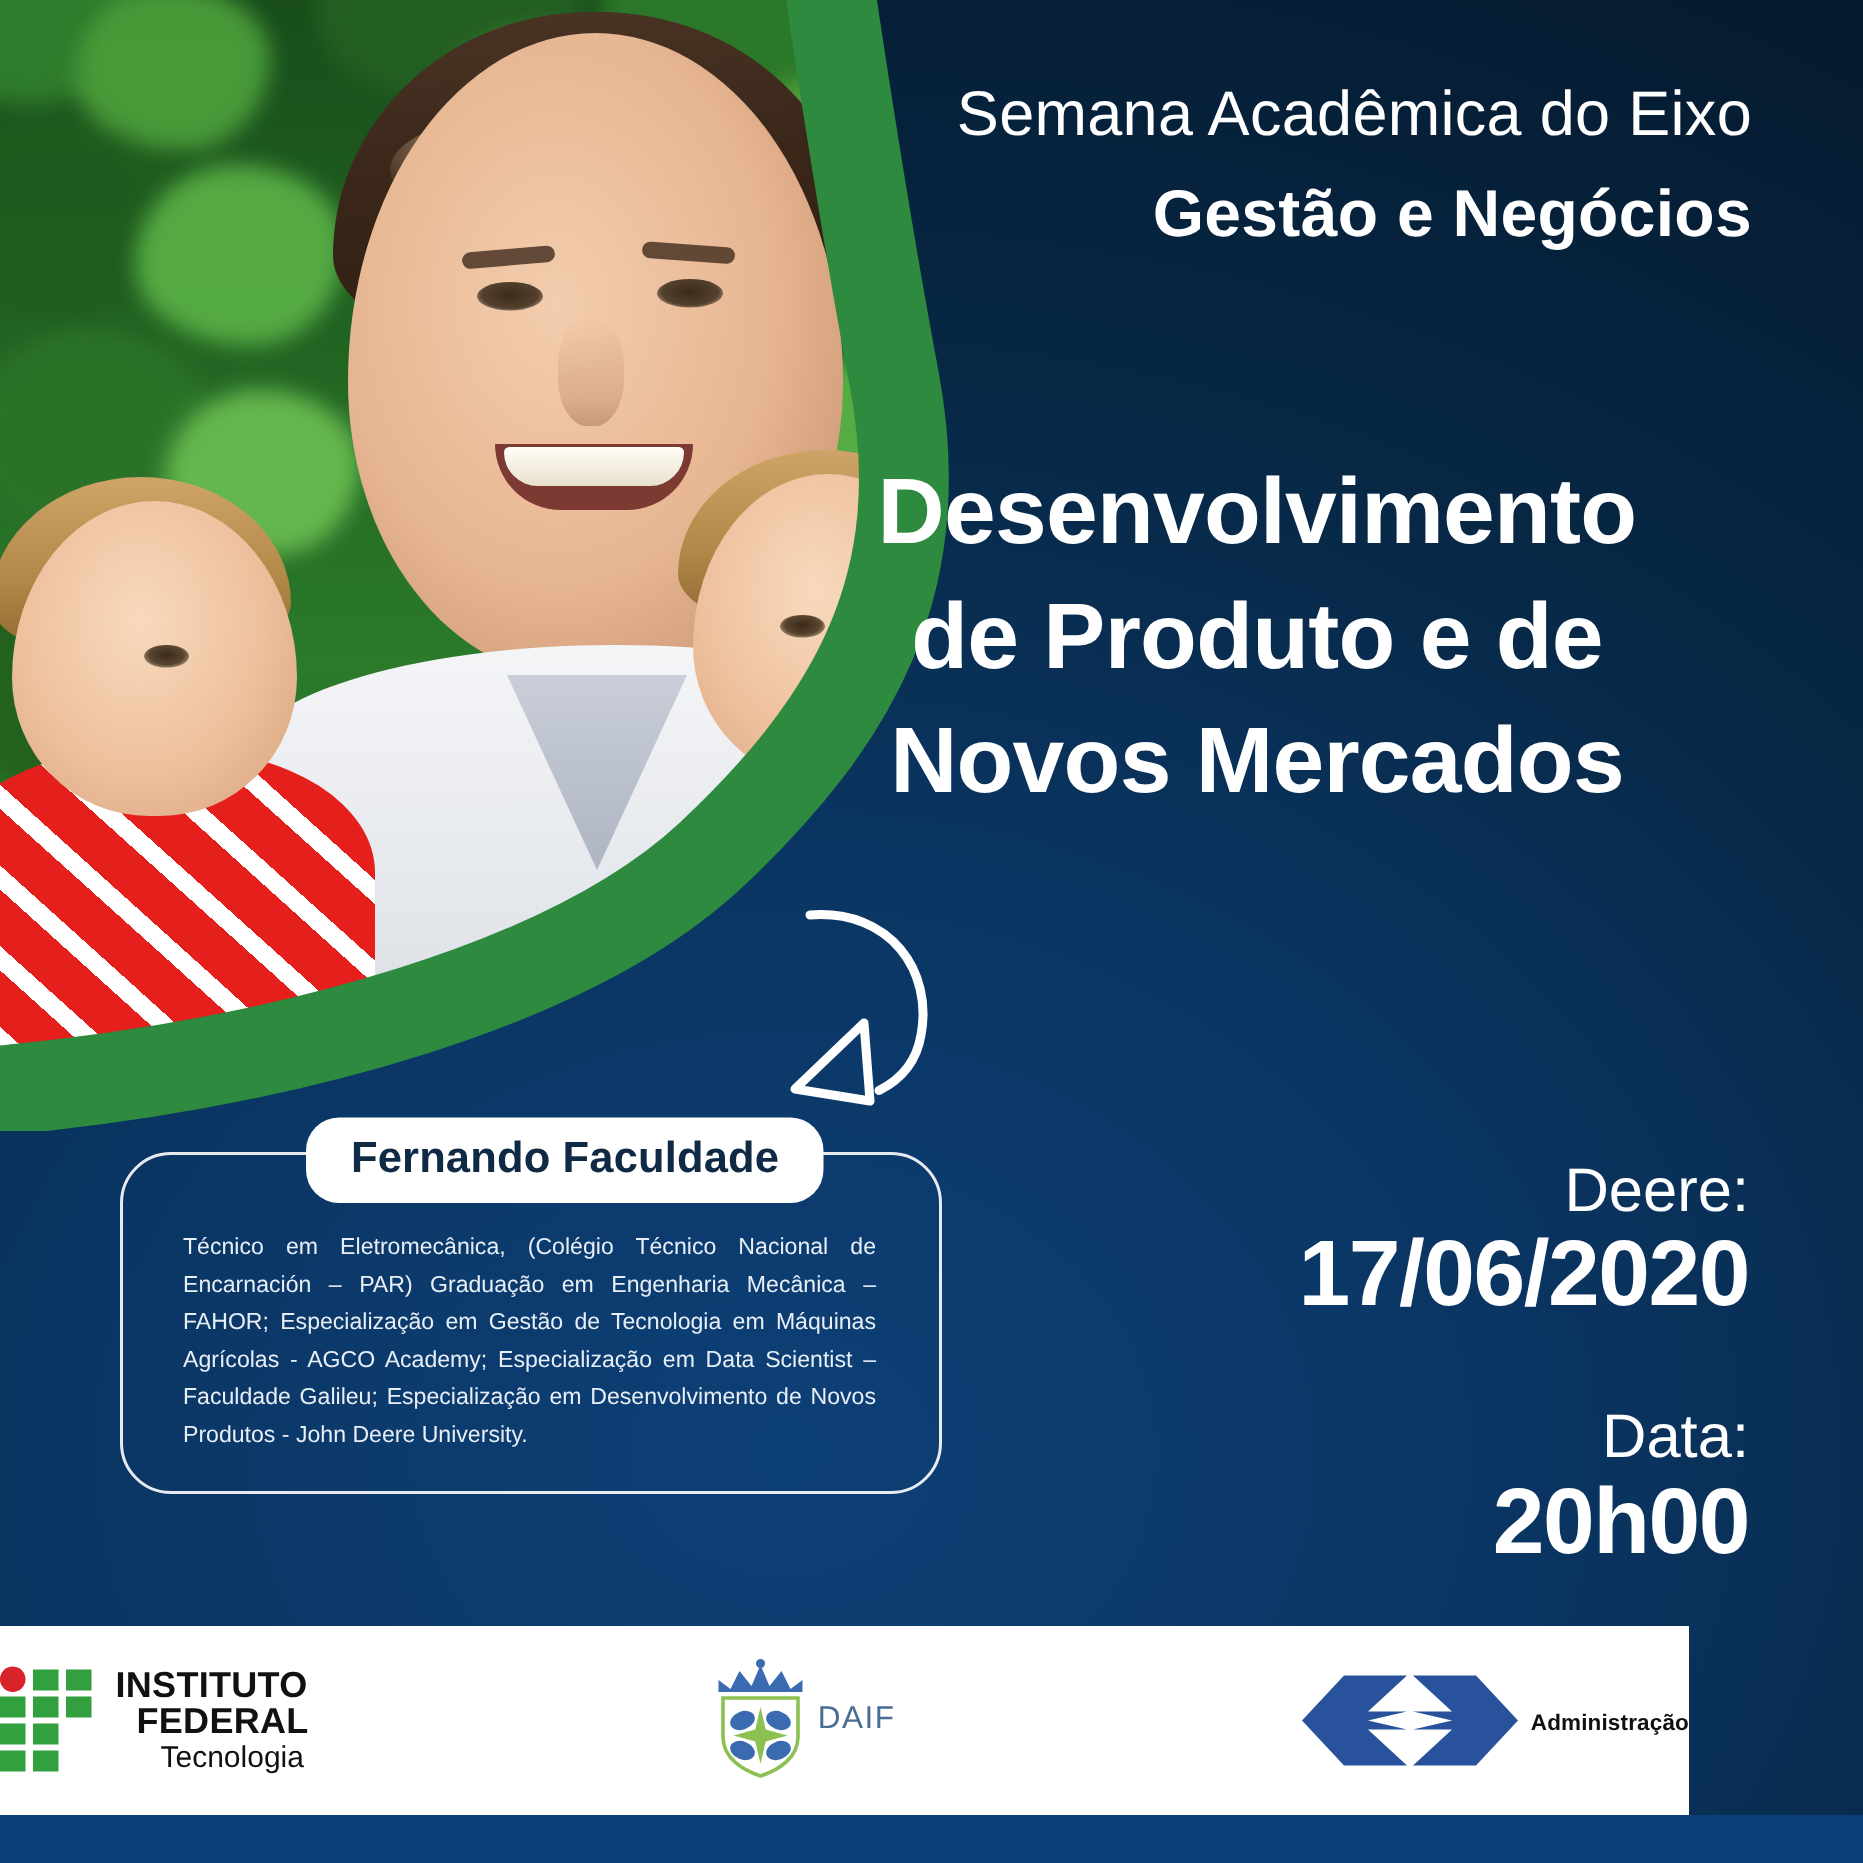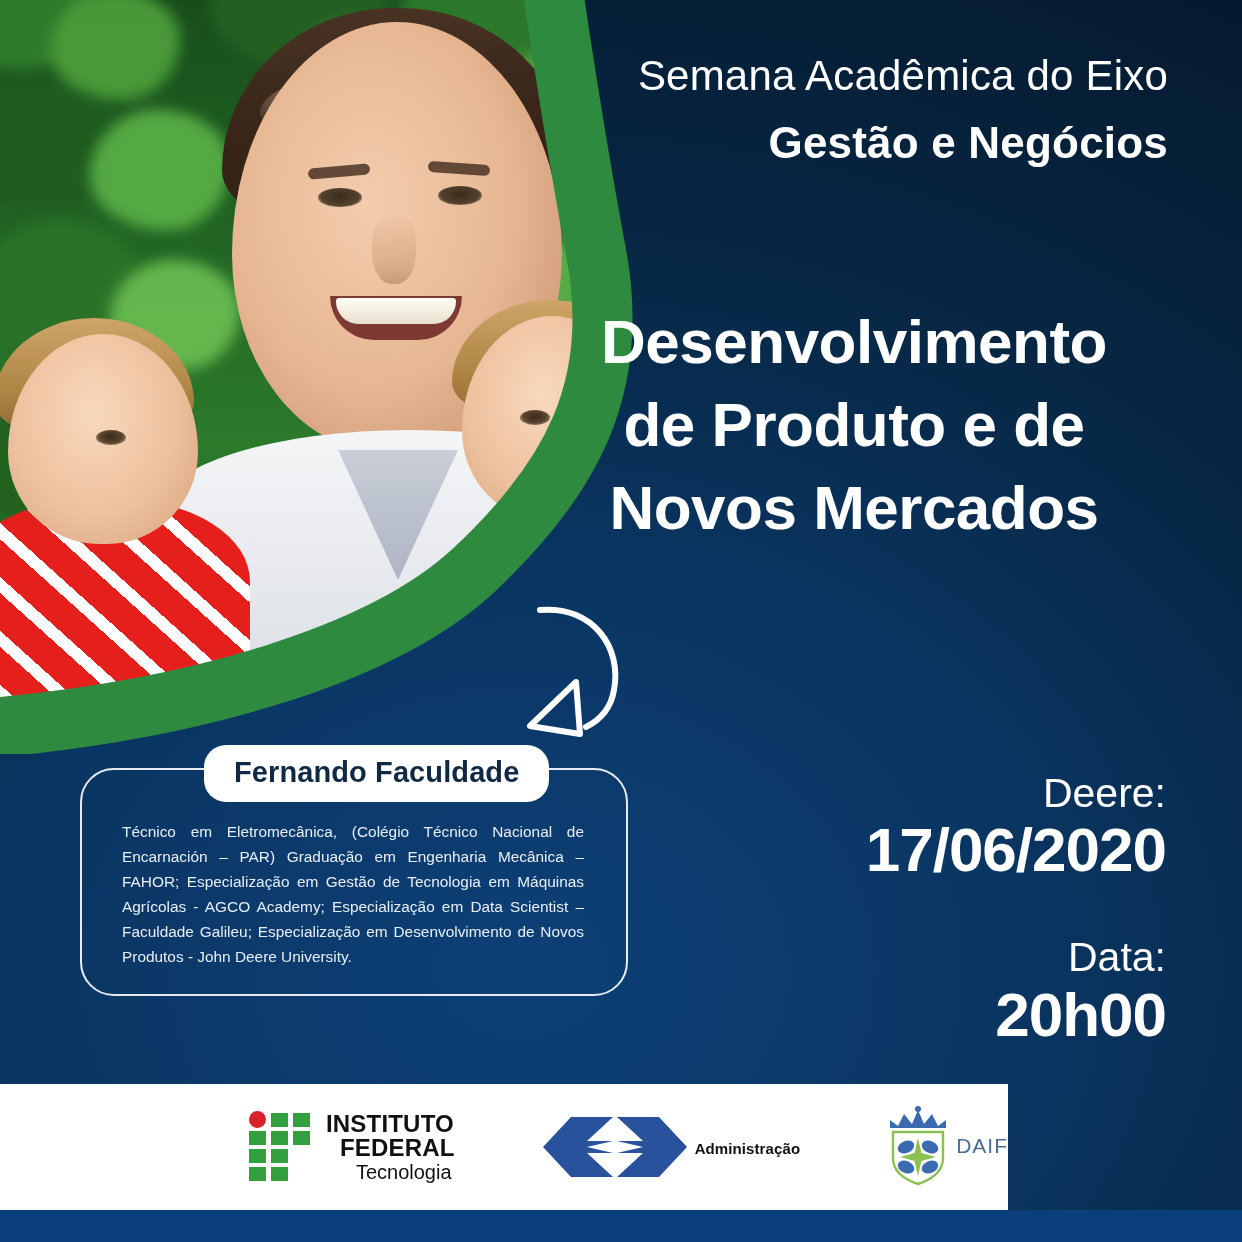--- a/index.html
+++ b/index.html
@@ -93,21 +93,21 @@
   .kicker-block{
     position:absolute;right:74px;top:52px;
     text-align:right;color:#ffffff;
   }
   .kicker{font-size:42px;font-weight:400;letter-spacing:.2px;line-height:1.15;
     font-family:"Liberation Sans", sans-serif;}
   .kicker-strong{font-size:44px;font-weight:700;margin-top:18px;letter-spacing:.2px;}
 
   
   .title{
-    position:absolute;right:58px;top:300px;width:660px;
+    position:absolute;right:74px;top:300px;width:660px;
     text-align:center;color:#ffffff;
     font-size:62px;font-weight:700;line-height:1.34;letter-spacing:-.5px;
   }
 
   
   .arrow{position:absolute;left:516px;top:586px;width:130px;height:160px;}
 
   
   .speaker-card{
     position:absolute;left:80px;top:768px;width:548px;height:228px;
@@ -129,23 +129,23 @@
   }
 
   
   .datetime{position:absolute;right:76px;top:772px;text-align:right;color:#ffffff;width:420px;}
   .dt-label{font-size:41px;font-weight:400;line-height:1.05;}
   .dt-value{font-size:62px;font-weight:700;line-height:1.12;letter-spacing:-1px;}
   .dt-gap{height:52px;}
 
   
   .footer{
-    position:absolute;left:0;bottom:32px;width:1008px;height:126px;
+    position:absolute;left:0;bottom:32px;width:1126px;height:126px;
     background:#ffffff;
-    display:flex;align-items:center;justify-content:flex-end;gap:80px;
+    display:flex;align-items:center;justify-content:space-between;gap:80px;
   }
   .footer-strip{position:absolute;left:0;bottom:0;width:1242px;height:32px;background:#0b3f7c;}
 
   .logo{display:flex;align-items:center;}
   
   .if-logo{display:flex;align-items:center;gap:13px;}
   .if-grid{position:relative;width:64px;height:72px;}
   .if-grid i{position:absolute;display:block;background:#33a03f;}
   .if-grid i.dot{background:#d8232a;border-radius:50%;}
   .if-text{line-height:1;}
@@ -258,38 +258,38 @@
         <i style="left:0;top:56px;width:17px;height:14px;"></i>
         <i style="left:22px;top:56px;width:17px;height:14px;"></i>
       </div>
       <div class="if-text">
         <div class="l1">INSTITUTO</div>
         <div class="l2">FEDERAL</div>
         <div class="l3">Tecnologia</div>
       </div>
     </div>
 
-    <div class="logo adm-logo">
-      <svg class="adm-mark" viewBox="0 0 160 72">
-        <path d="M8,36 L36,6 L78,6 L52,30 L78,30 L52,36 L78,42 L52,42 L78,66 L36,66 Z" fill="#28539c"></path>
-        <path d="M152,36 L124,6 L82,6 L108,30 L82,30 L108,36 L82,42 L108,42 L82,66 L124,66 Z" fill="#28539c"></path>
-      </svg>
-      <div class="adm-label">Administração</div>
-    </div>
-
     <div class="logo daif-logo">
       <svg class="daif-mark" viewBox="0 0 76 82">
         <path d="M10,22 L10,14 L18,20 L24,8 L32,18 L38,4 L44,18 L52,8 L58,20 L66,14 L66,22 Z" fill="#3a6ab0"></path>
         <circle cx="38" cy="3" r="3" fill="#3a6ab0"></circle>
         <path d="M13,26 L63,26 L63,52 C63,66 50,74 38,78 C26,74 13,66 13,52 Z" fill="#ffffff" stroke="#8cc152" stroke-width="2.4"></path>
         <path d="M38,32 L41.5,47 L56,51 L41.5,55 L38,70 L34.5,55 L20,51 L34.5,47 Z" fill="#8cc152"></path>
         <ellipse cx="26" cy="41" rx="8.5" ry="6" fill="#3a6ab0" transform="rotate(-22 26 41)"></ellipse>
         <ellipse cx="50" cy="41" rx="8.5" ry="6" fill="#3a6ab0" transform="rotate(22 50 41)"></ellipse>
         <ellipse cx="26" cy="61" rx="8.5" ry="6" fill="#3a6ab0" transform="rotate(22 26 61)"></ellipse>
         <ellipse cx="50" cy="61" rx="8.5" ry="6" fill="#3a6ab0" transform="rotate(-22 50 61)"></ellipse>
       </svg>
       <div class="daif-label">DAIF</div>
     </div>
 
+    <div class="logo adm-logo">
+      <svg class="adm-mark" viewBox="0 0 160 72">
+        <path d="M8,36 L36,6 L78,6 L52,30 L78,30 L52,36 L78,42 L52,42 L78,66 L36,66 Z" fill="#28539c"></path>
+        <path d="M152,36 L124,6 L82,6 L108,30 L82,30 L108,36 L82,42 L108,42 L82,66 L124,66 Z" fill="#28539c"></path>
+      </svg>
+      <div class="adm-label">Administração</div>
+    </div>
+
   </div>
 
   <div class="footer-strip"></div>
 </div>
 
 </body></html>

